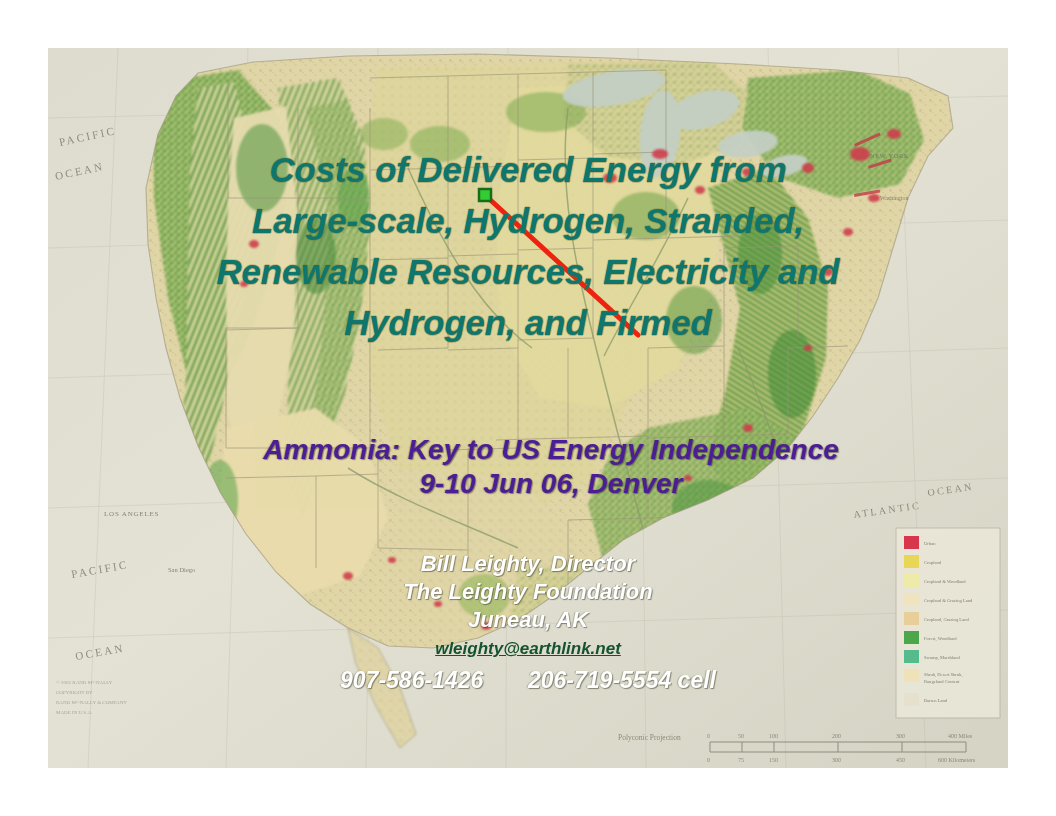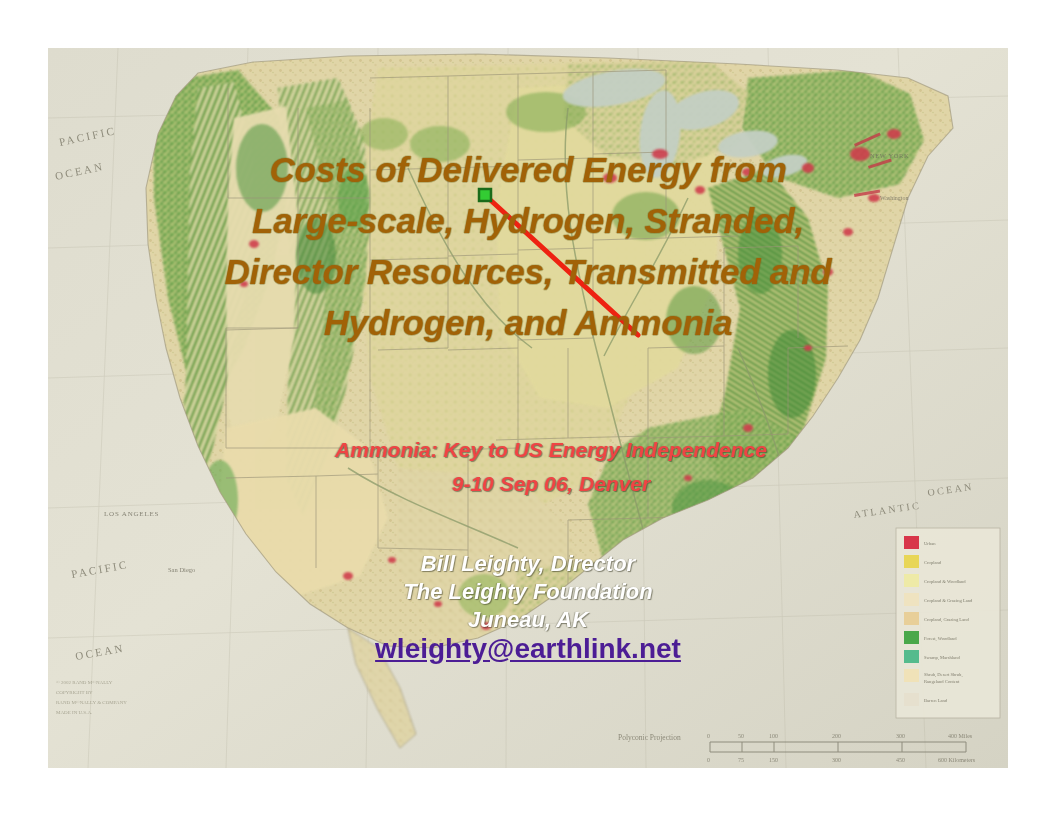--- a/index.html
+++ b/index.html
@@ -47,42 +47,42 @@
   .title-block {
     position: absolute;
     left: 0;
     top: 96px;
     width: 960px;
   }
   .title-line {
     font-size: 35px;
     font-weight: bold;
     font-style: italic;
-    color: #a16207;
+    color: #0f766e;
     line-height: 51px;
     letter-spacing: -0.2px;
     white-space: nowrap;
     text-shadow:
        1px  0px 0 rgba(120,110,40,0.35),
        0px  1px 0 rgba(120,110,40,0.35),
       -1px  0px 0 rgba(120,110,40,0.25),
        0px -1px 0 rgba(120,110,40,0.25);
   }
 
   .subtitle-block {
     position: absolute;
     left: 0;
     top: 385px;
     width: 960px;
   }
   .subtitle-line {
-    font-size: 21px;
+    font-size: 28px;
     font-weight: bold;
     font-style: italic;
-    color: #ef4444;
+    color: #4c1d95;
     line-height: 34px;
     white-space: nowrap;
     text-shadow:
        1px  1px 1px rgba(60,60,40,0.55),
       -1px  0px 1px rgba(60,60,40,0.30);
     margin-left: 46px;
   }
 
   .contact-block {
     position: absolute;
@@ -95,23 +95,24 @@
     font-weight: bold;
     font-style: italic;
     color: #ffffff;
     line-height: 28px;
     white-space: nowrap;
     text-shadow:
        1px  1px 1px rgba(60,60,40,0.55),
       -1px  0px 1px rgba(60,60,40,0.30);
   }
   .contact-email {
-    font-size: 28px;
+    font-size: 17px;
     font-weight: bold;
-    color: #4c1d95;
+    font-style: italic;
+    color: #14532d;
     text-decoration: underline;
     line-height: 30px;
     display: inline-block;
   }
   .phone-line {
     font-size: 23px;
     font-weight: bold;
     font-style: italic;
     color: #ffffff;
     line-height: 32px;
@@ -459,32 +460,33 @@
       <line x1="438" y1="148" x2="590" y2="287" stroke="#ee2211" stroke-width="5" stroke-linecap="round"></line>
       <rect x="431" y="141" width="12" height="12" fill="#33cc33" stroke="#1a6b1a" stroke-width="2.5"></rect>
     </svg>
   </div>
 
   <div id="text-layer">
 
     <div class="title-block">
       <div class="title-line">Costs of Delivered Energy from</div>
       <div class="title-line">Large-scale, Hydrogen, Stranded,</div>
-      <div class="title-line">Director Resources, Transmitted and</div>
-      <div class="title-line">Hydrogen, and Ammonia</div>
+      <div class="title-line">Renewable Resources, Electricity and</div>
+      <div class="title-line">Hydrogen, and Firmed</div>
     </div>
 
     <div class="subtitle-block">
       <div class="subtitle-line">Ammonia: Key to US Energy Independence</div>
-      <div class="subtitle-line">9-10 Sep 06, Denver</div>
+      <div class="subtitle-line">9-10 Jun 06, Denver</div>
     </div>
 
     <div class="contact-block">
       <div class="contact-line">Bill Leighty, Director</div>
       <div class="contact-line">The Leighty Foundation</div>
       <div class="contact-line">Juneau, AK</div>
       <div>
         <span class="contact-email">wleighty@earthlink.net</span>
       </div>
+      <div class="phone-line">907-586-1426       206-719-5554 cell</div>
     </div>
 
   </div>
 </div>
 
 </body></html>

